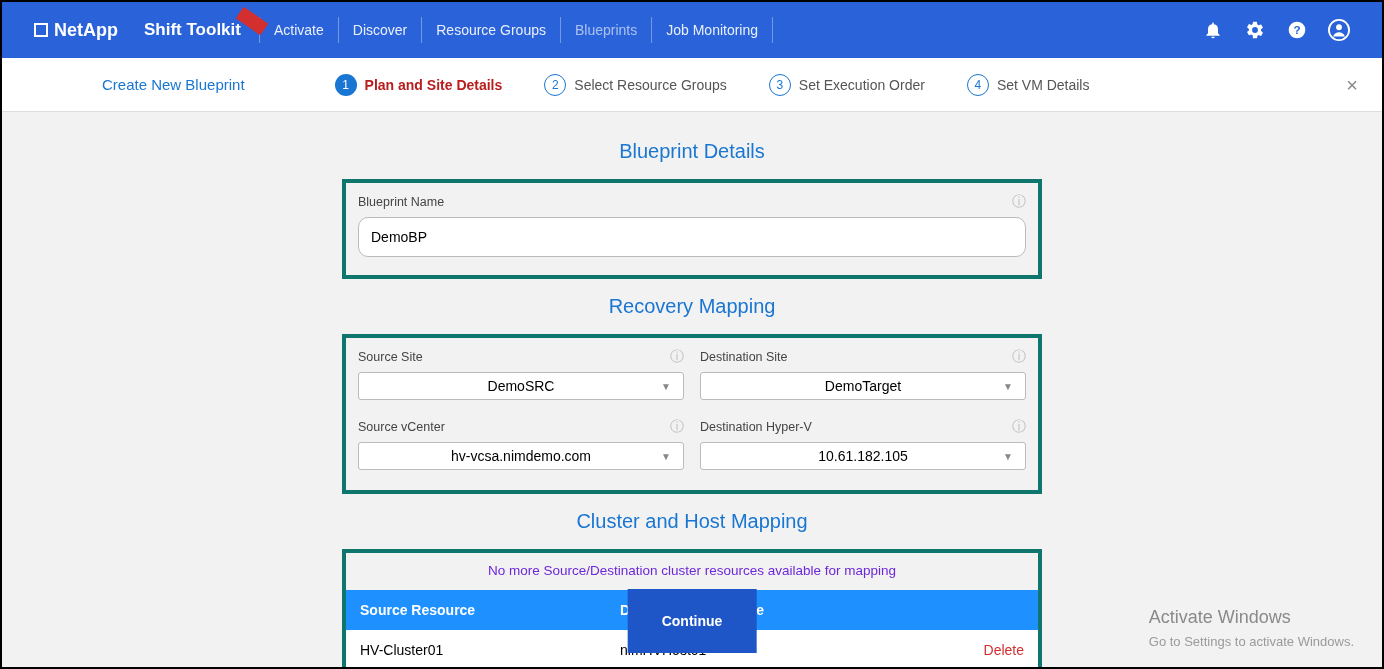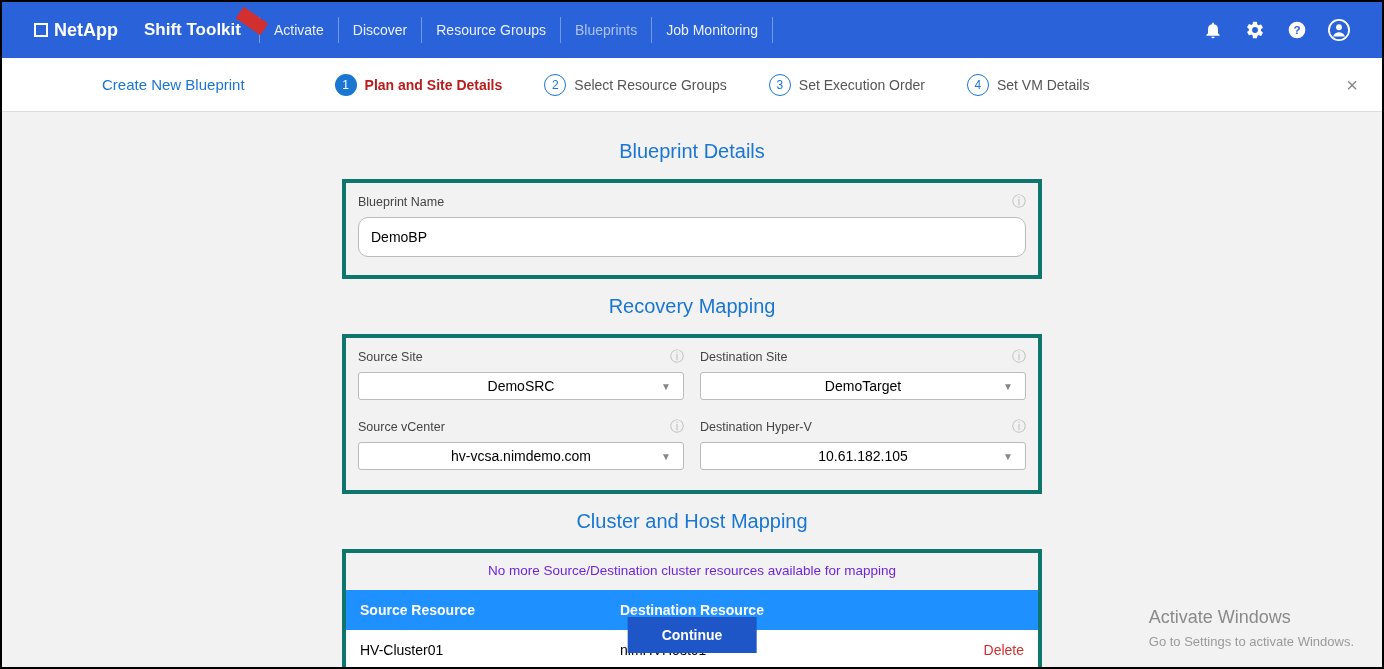--- a/index.html
+++ b/index.html
@@ -46,21 +46,21 @@
   .tbl-head { background:#1e90ff; color:#fff; display:flex; padding:12px 14px; font-weight:600; font-size:14px;}
   .tbl-head .c1 { width: 260px;}
   .tbl-head .c2 { flex:1;}
   .tbl-row { display:flex; padding:12px 14px; font-size:14px; background:#fff; align-items:center;}
   .tbl-row .c1 { width:260px;}
   .tbl-row .c2 { flex:1;}
   .tbl-row .c3 { color:#d32f2f; cursor:pointer; width:70px; text-align:right;}
   .boxed.mapping { padding:0; }
 
   
-  .footer-btn { position:absolute; left:50%; transform:translateX(-50%); bottom:14px; background:#1e56c8; color:#fff; border:none; padding:10px 34px; font-size:14px; font-weight:600; cursor:pointer;}
+  .footer-btn { position:absolute; left:50%; transform:translateX(-50%); bottom:14px; background:#1e56c8; color:#fff; border:none; padding:24px 34px; font-size:14px; font-weight:600; cursor:pointer;}
 
   
   .watermark { position:absolute; right:28px; bottom:18px; color:#9a9a9a; font-size:13px; }
   .watermark .t { font-size:18px; color:#8a8a8a; margin-bottom:6px; display:block;}
 </style>
 </head>
 <body>
 
 <div class="topbar">
   <div class="logo">

